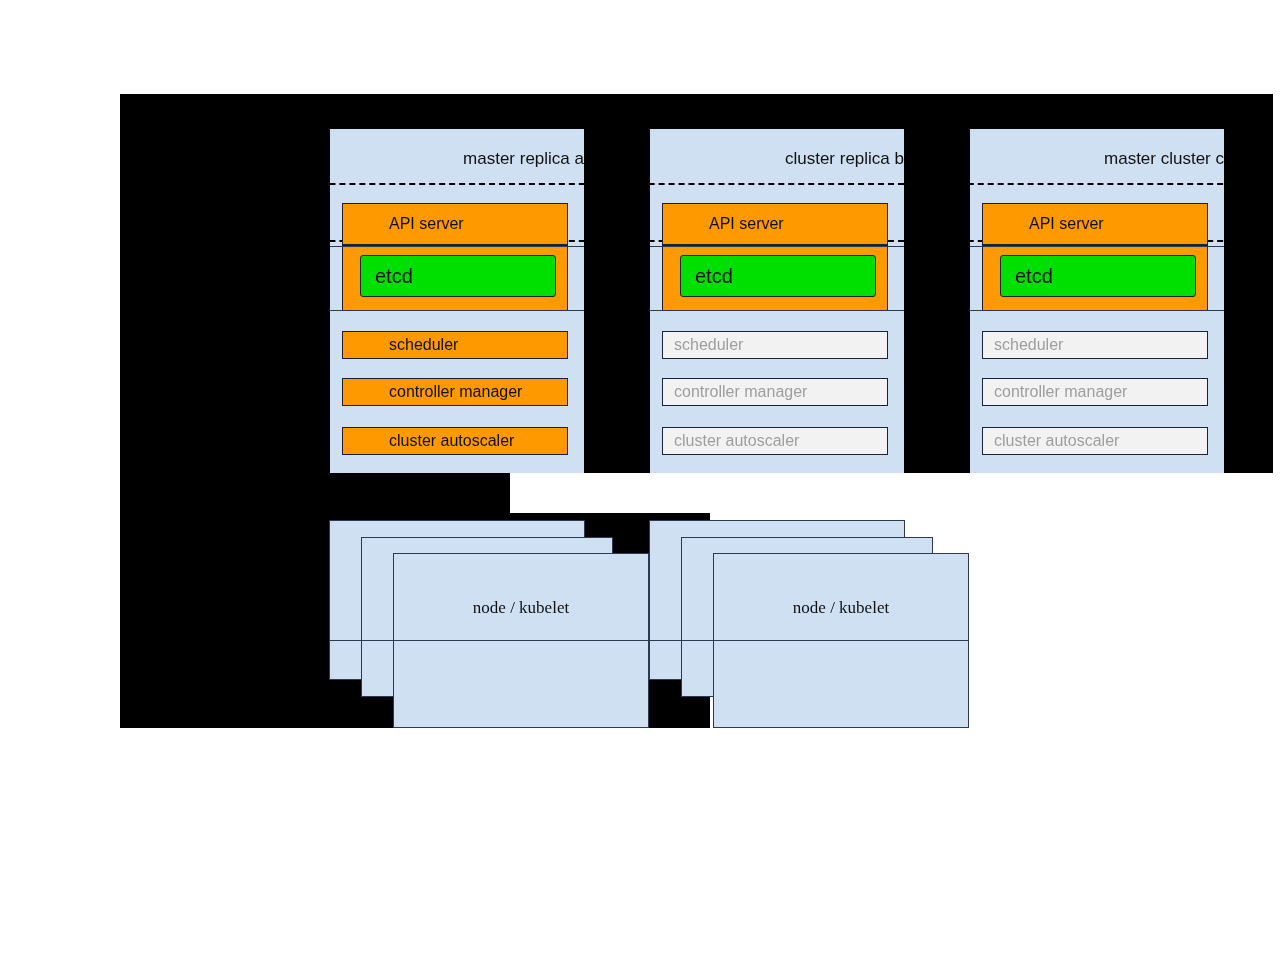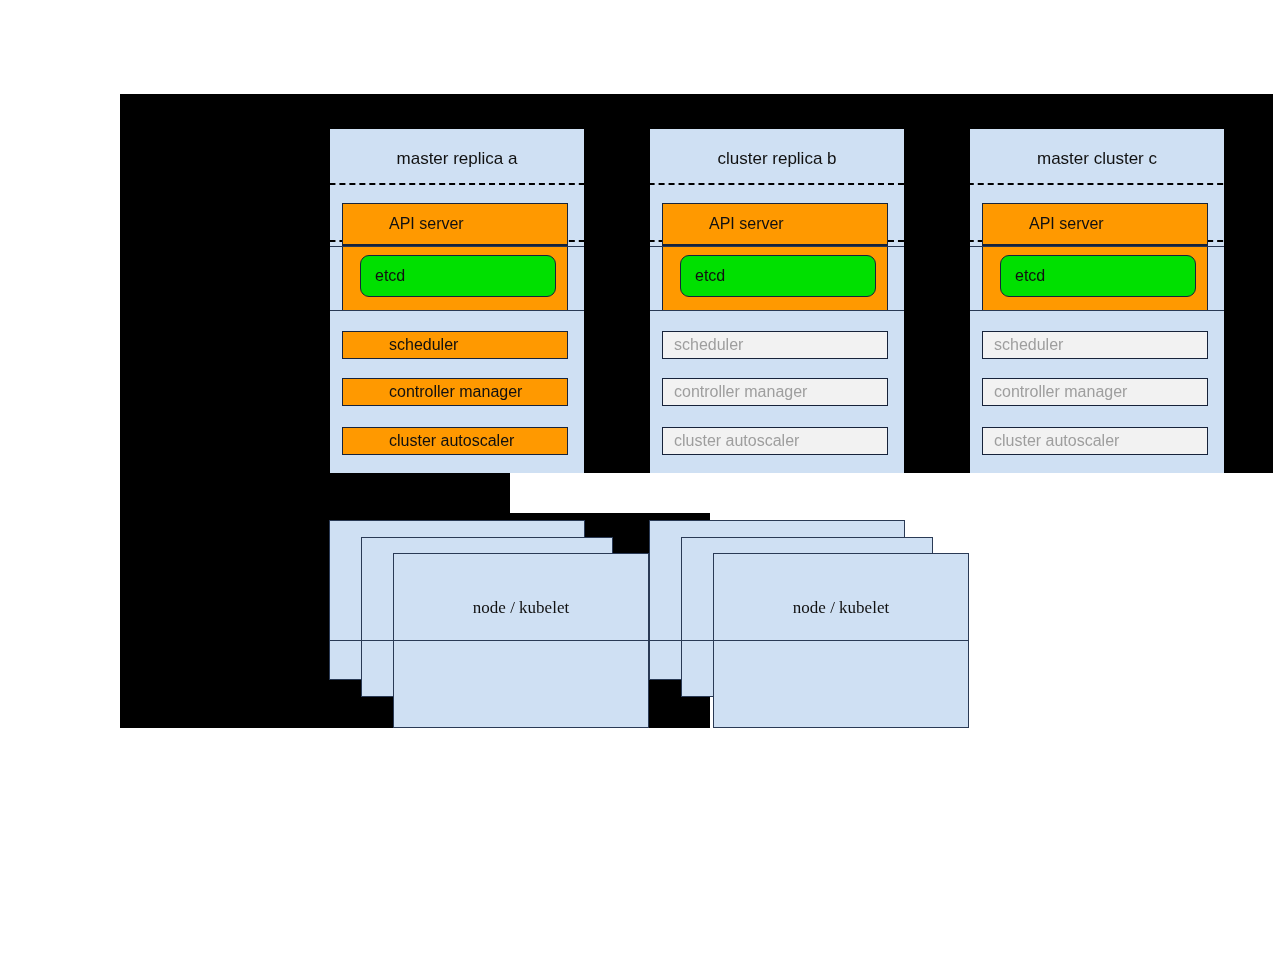--- a/index.html
+++ b/index.html
@@ -31,21 +31,21 @@
     background: #cfe0f3;
     top: 129px;
     height: 344px;
     z-index: 5;
   }
   .replica-title {
     position: absolute;
     top: 20px;
     left: 0;
     right: 0;
-    text-align: center;
+    text-align: right;
     font-size: 17px;
     color: #111111;
     line-height: 20px;
   }
 
   
   .rule {
     position: absolute;
     left: 120px;
     width: 1153px;
@@ -96,22 +96,22 @@
     box-sizing: border-box;
     background: #ff9900;
     border: 1.5px solid #17233a;
     z-index: 7;
   }
   .etcd {
     position: absolute;
     box-sizing: border-box;
     background: #00e000;
     border: 1.5px solid #17233a;
-    border-radius: 9px;
-    font-size: 16px;
+    border-radius: 3px;
+    font-size: 20px;
     color: #101010;
     display: flex;
     align-items: center;
     padding-left: 14px;
     z-index: 9;
   }
 
   
   .node-card {
     position: absolute;

